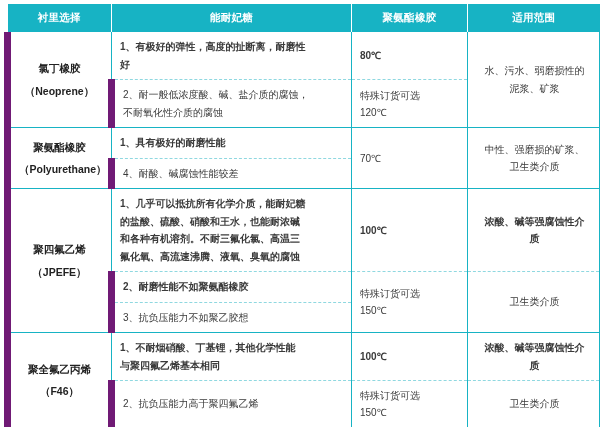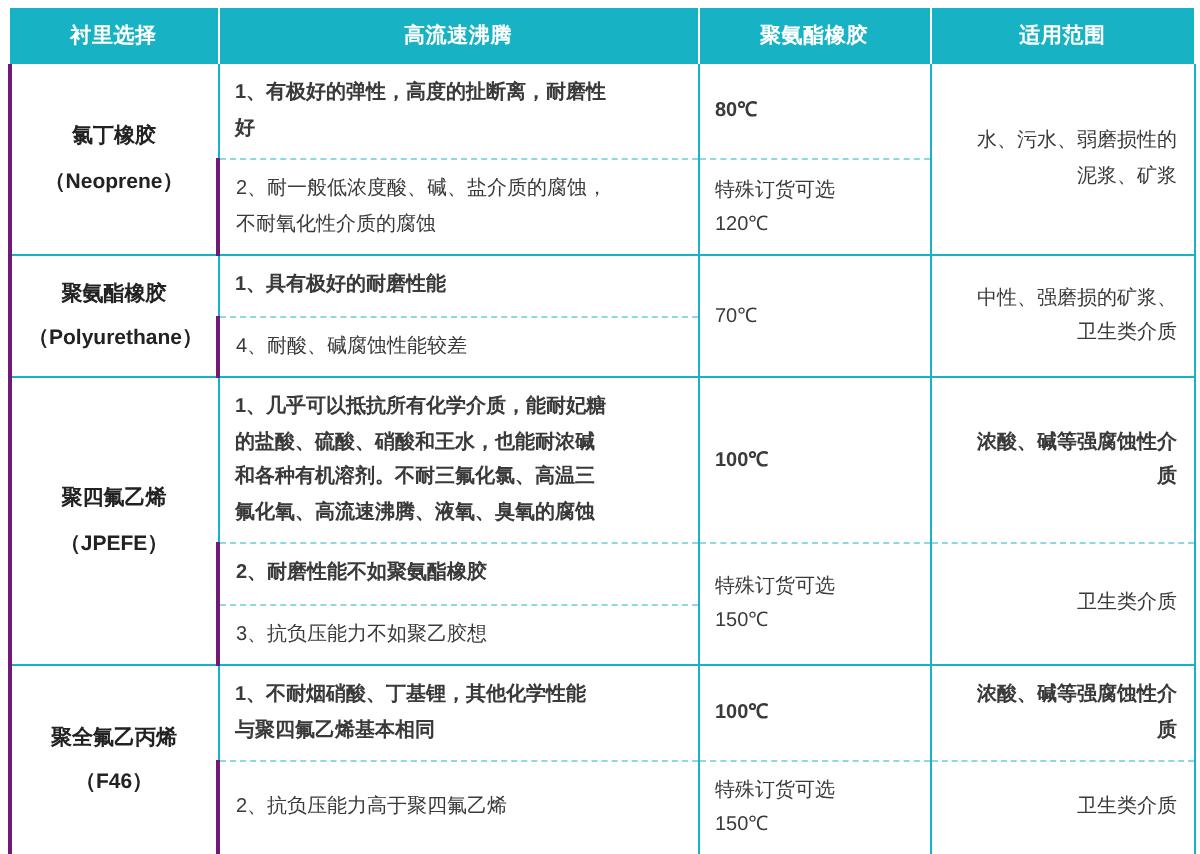--- a/index.html
+++ b/index.html
@@ -49,37 +49,37 @@
   tbody td {
     border-bottom: 1px solid #17b3c4;
     border-right: 1px solid #17b3c4;
     vertical-align: middle;
     padding: 6px 8px;
     line-height: 1.75;
     font-size: 10px;
     color: #3a3a3a;
   }
   tbody tr td:first-child {
-    border-left: 2px solid #701a75;
+    border-left: 7px solid #701a75;
   }
   tbody td.name {
     text-align: center;
     font-weight: bold;
     color: #222222;
     line-height: 2.1;
     font-size: 10.5px;
   }
   tbody td.desc {
     text-align: left;
   }
   tbody td.temp, tbody td.range {
     text-align: left;
   }
   tbody td.range {
-    text-align: right;
+    text-align: center;
     padding-left: 10px;
   }
   tbody td.temp {
     line-height: 1.7;
   }
   
   .dashed-bottom {
     border-bottom: 1px dashed #8fd8e0 !important;
     font-weight: bold;
   }
@@ -94,21 +94,21 @@
   <table class="spec">
     <colgroup>
       <col class="c1">
         <col class="c2">
         <col class="c3">
         <col class="c4">
     </colgroup>
     <thead>
       <tr>
         <th>衬里选择</th>
-        <th>高流速沸腾</th>
+        <th>能耐妃糖</th>
         <th>聚氨酯橡胶</th>
         <th>适用范围</th>
       </tr>
     </thead>
     <tbody>
 
       <tr>
         <td class="name" rowspan="2">
           <span class="sub">氯丁橡胶</span>
           <span class="sub">（Neoprene）</span>

